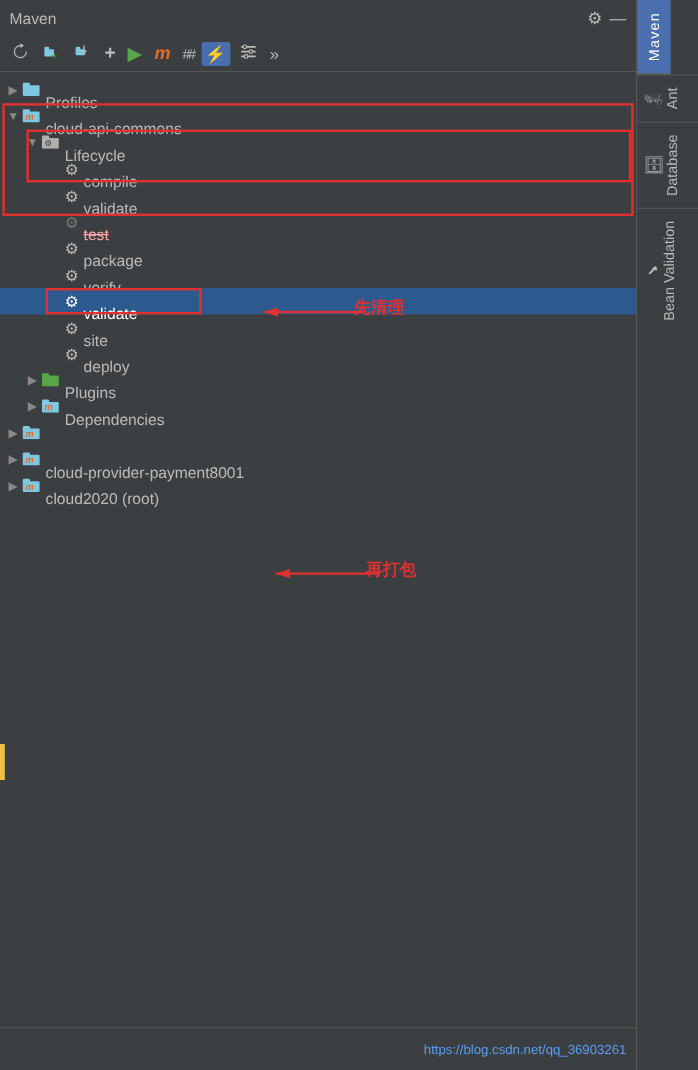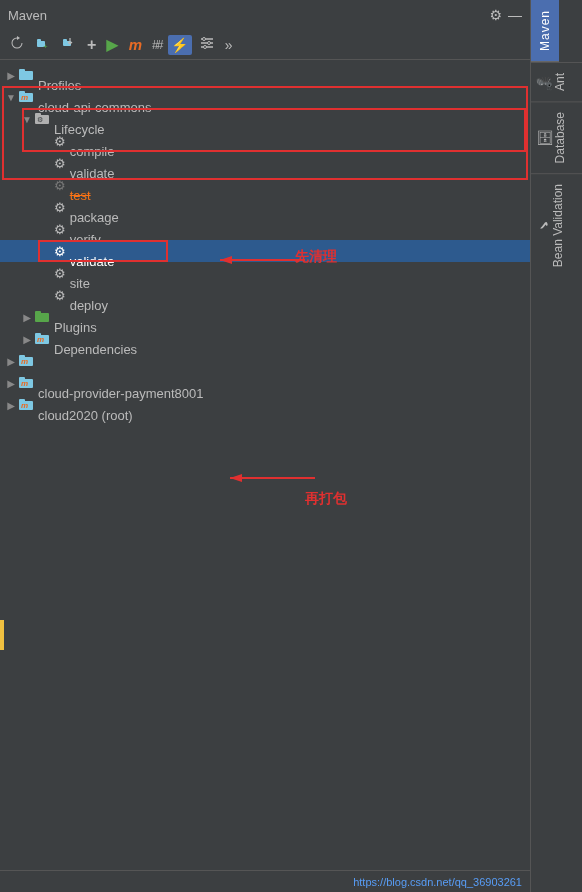--- a/index.html
+++ b/index.html
@@ -109,21 +109,21 @@
       margin-right: 4px;
       font-size: 13px;
     }
 
     .item-label {
       color: #bbbbbb;
       margin-top: 20px;
     }
 
     .item-label.disabled {
-      color: #f97316;
+      color: #fca5a5;
       text-decoration: line-through;
     }
 
     .gear-icon::before { content: '⚙'; color: #bbbbbb; font-size: 13px; }
 
     
     .right-sidebar {
       position: absolute;
       right: 0;
       top: 0;
@@ -145,21 +145,21 @@
       border-bottom: 1px solid #555;
       text-align: center;
     }
 
     
     .status-bar {
       position: absolute;
       bottom: 0;
       left: 0;
       right: 0;
-      height: 22px;
+      height: 36px;
       background: #3c3f41;
       border-top: 1px solid #555;
       display: flex;
       align-items: center;
       justify-content: flex-end;
       padding-right: 8px;
     }
 
     .status-link {
       color: #589df6;
@@ -407,21 +407,21 @@
 
 <svg style="position:absolute; left:210px; top:250px; pointer-events:none;" width="100" height="20">
   <defs>
     <marker id="arrowhead1" markerWidth="6" markerHeight="4" refX="6" refY="2" orient="auto">
       <polygon points="0 0, 6 2, 0 4" fill="#e03030"></polygon>
     </marker>
   </defs>
   <line x1="95" y1="10" x2="10" y2="10" stroke="#e03030" stroke-width="2" marker-end="url(#arrowhead1)"></line>
 </svg>
 
-<div style="position:absolute; left:305px; top:490px; color:#e03030; font-size:14px; font-weight:bold; pointer-events:none; white-space:nowrap;">再打包</div>
+<div style="position:absolute; left:305px; top:466px; color:#e03030; font-size:14px; font-weight:bold; pointer-events:none; white-space:nowrap;">再打包</div>
 
 <svg style="position:absolute; left:220px; top:468px; pointer-events:none;" width="100" height="20">
   <defs>
     <marker id="arrowhead2" markerWidth="6" markerHeight="4" refX="6" refY="2" orient="auto">
       <polygon points="0 0, 6 2, 0 4" fill="#e03030"></polygon>
     </marker>
   </defs>
   <line x1="95" y1="10" x2="10" y2="10" stroke="#e03030" stroke-width="2" marker-end="url(#arrowhead2)"></line>
 </svg>
 

